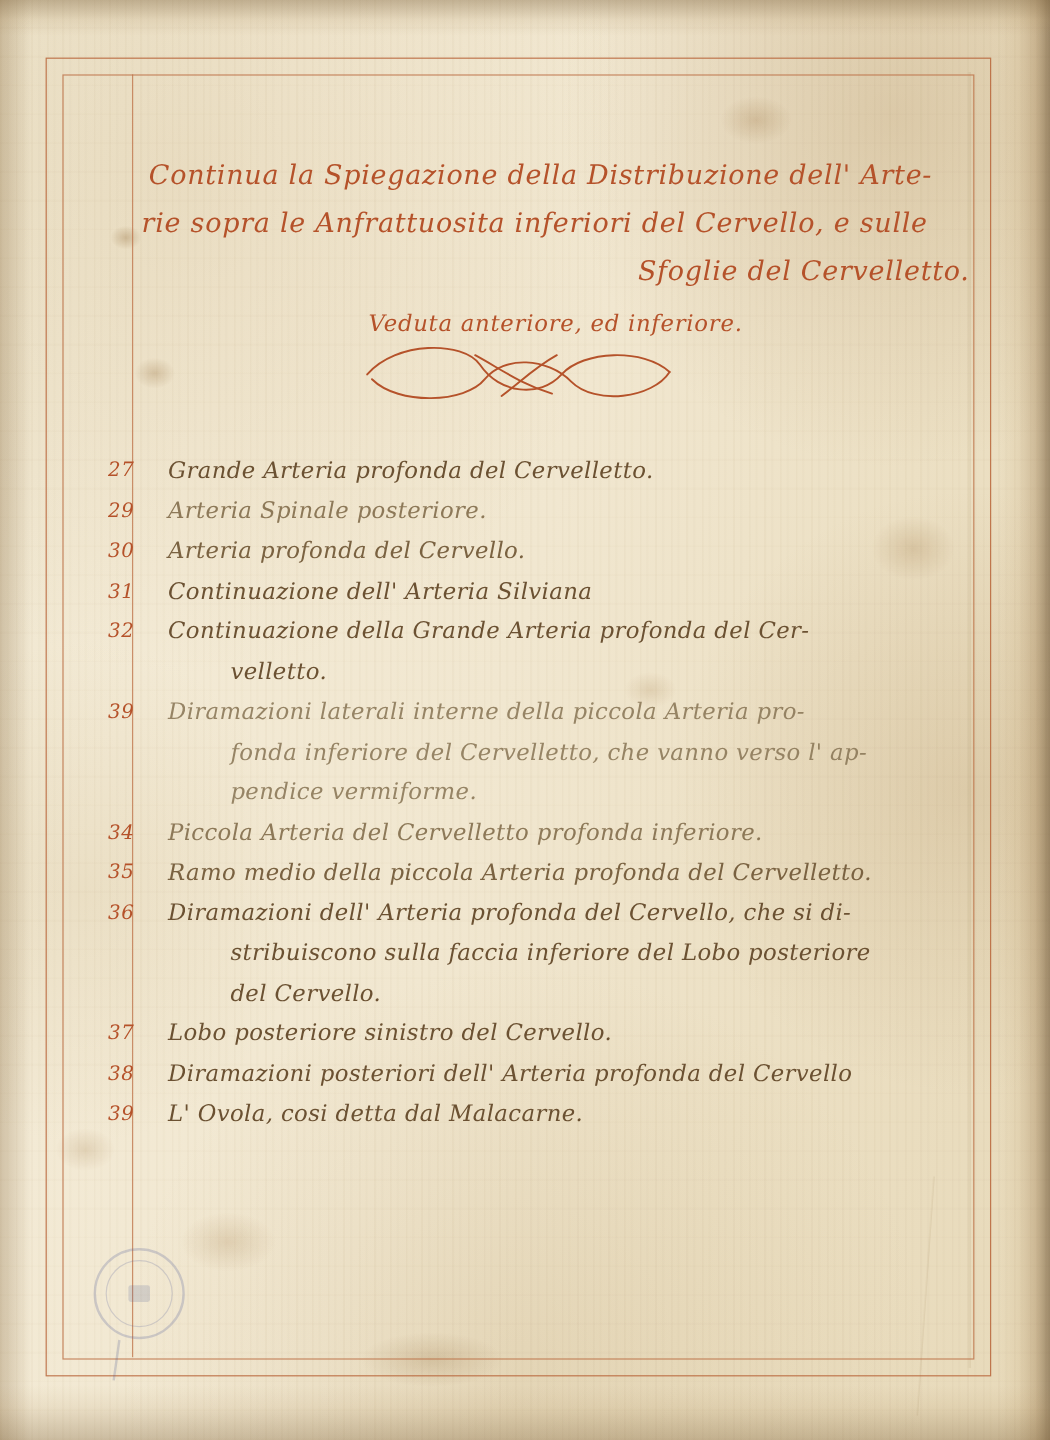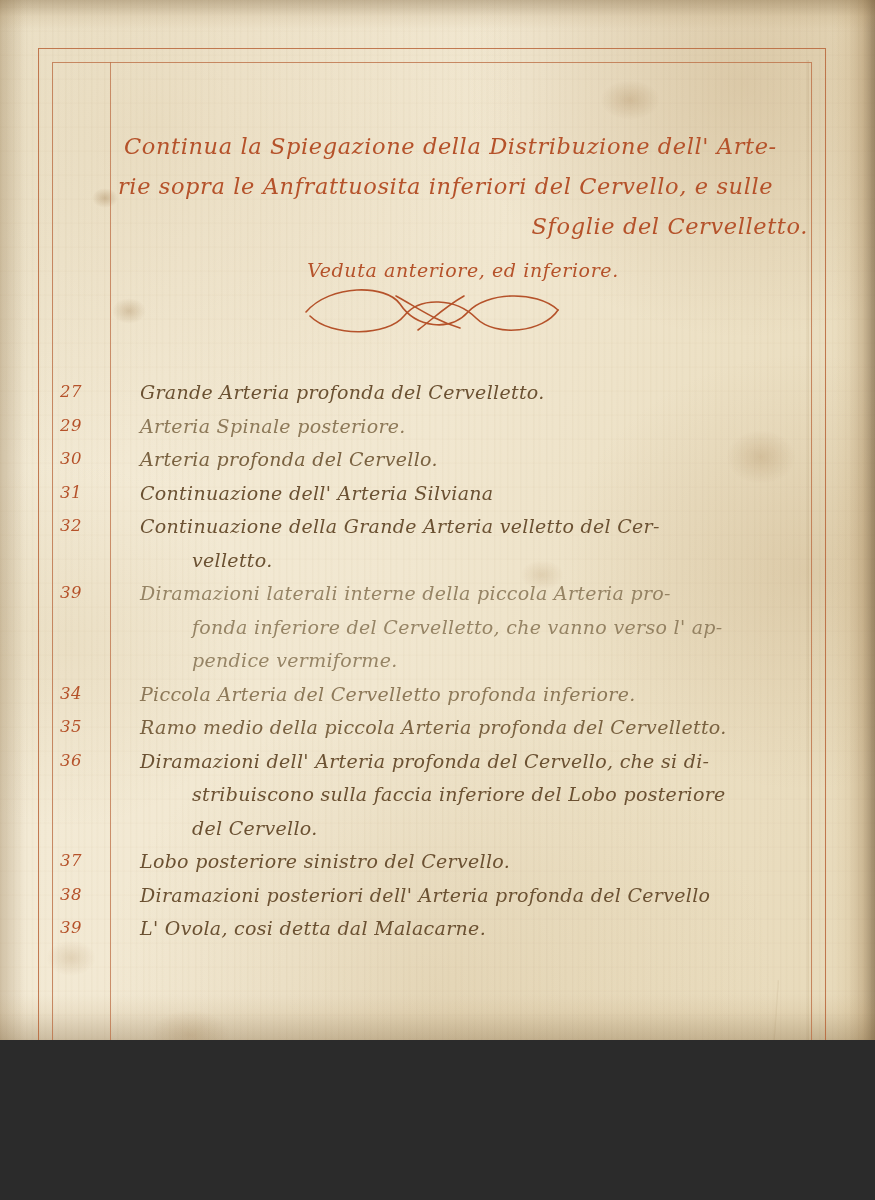--- a/index.html
+++ b/index.html
@@ -11,21 +11,21 @@
     width: 875px;
     height: 1200px;
     overflow: hidden;
     font-family: "Liberation Serif", serif;
   }
 
   
   #page {
     position: relative;
     width: 875px;
-    height: 1040px;
+    height: 1200px;
     background:
       radial-gradient(ellipse 60% 50% at 18% 12%, rgba(196,168,116,0.20), rgba(196,168,116,0) 70%),
       radial-gradient(ellipse 45% 35% at 85% 8%,  rgba(171,136,86,0.28),  rgba(171,136,86,0) 70%),
       radial-gradient(ellipse 40% 30% at 92% 55%, rgba(171,136,86,0.22),  rgba(171,136,86,0) 70%),
       radial-gradient(ellipse 55% 40% at 50% 95%, rgba(186,158,106,0.20), rgba(186,158,106,0) 70%),
       radial-gradient(ellipse 30% 25% at 8% 62%,  rgba(196,172,120,0.18), rgba(196,172,120,0) 70%),
       linear-gradient(105deg, #efe6cf 0%, #f3ead5 22%, #f1e7d0 48%, #ece0c4 72%, #e7d9b9 100%);
     overflow: hidden;
   }
 
@@ -158,21 +158,21 @@
     width: 750px;
   }
   .entry {
     position: relative;
     display: flex;
     align-items: flex-start;
   }
   .num {
     width: 52px;
     flex: 0 0 52px;
-    text-align: left;
+    text-align: right;
     font-family: "DejaVu Serif", "Liberation Serif", serif;
     font-style: italic;
     color: #b5522a;
     font-size: 16.5px;
     padding-top: 6px;
     letter-spacing: .5px;
   }
   .text {
     flex: 1 1 auto;
     padding-left: 28px;
@@ -305,21 +305,21 @@
     <div class="entry">
       <div class="num">31</div>
       <div class="text">
         <div class="text-line">Continuazione  dell' Arteria Silviana</div>
       </div>
     </div>
 
     <div class="entry">
       <div class="num">32</div>
       <div class="text">
-        <div class="text-line">Continuazione  della  Grande  Arteria  velletto  del  Cer-</div>
+        <div class="text-line">Continuazione  della  Grande  Arteria  profonda  del  Cer-</div>
         <div class="text-line cont">velletto.</div>
       </div>
     </div>
 
     <div class="entry e-fade3">
       <div class="num">39</div>
       <div class="text">
         <div class="text-line">Diramazioni laterali interne  della  piccola  Arteria pro-</div>
         <div class="text-line cont">fonda  inferiore  del Cervelletto,  che  vanno  verso l' ap-</div>
         <div class="text-line cont">pendice  vermiforme.</div>

